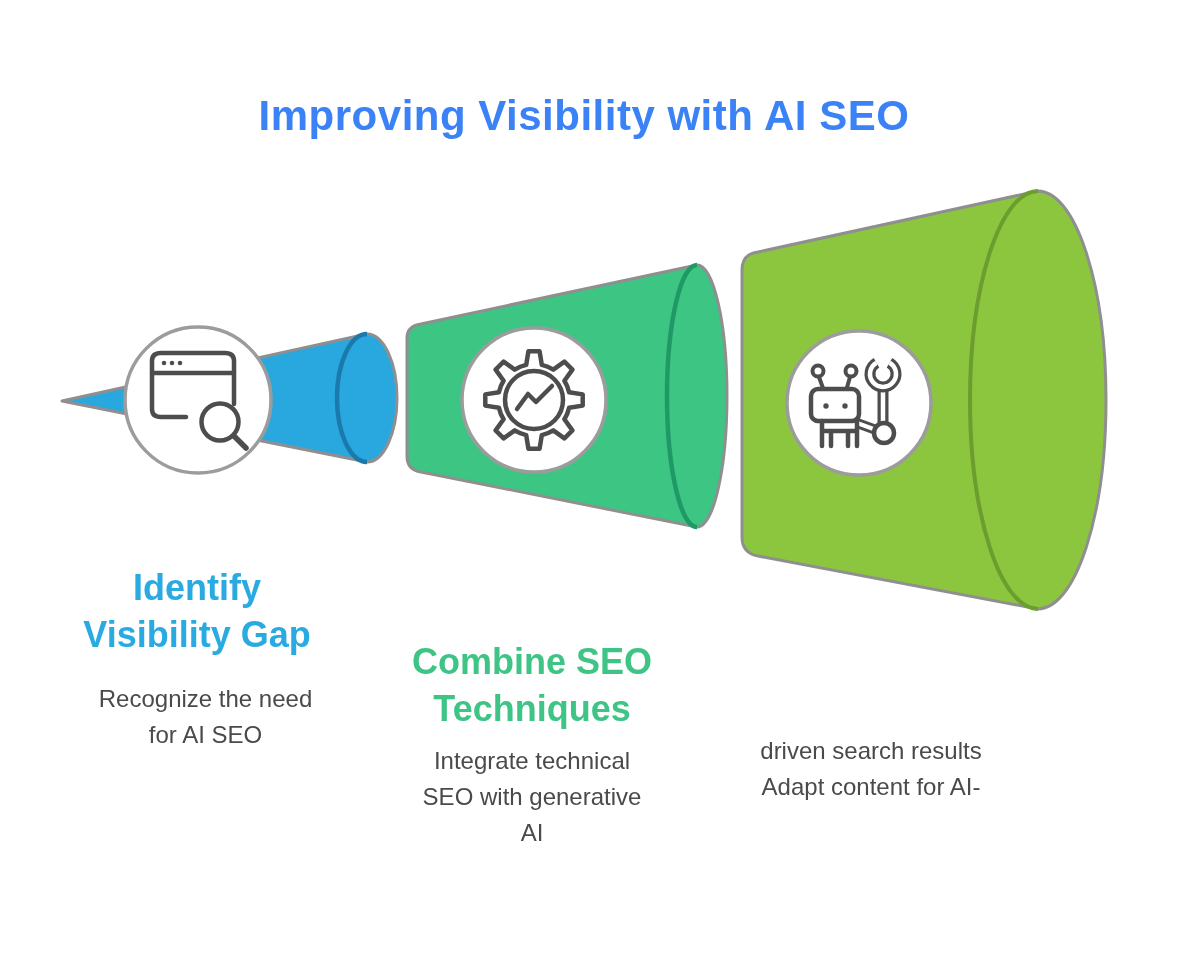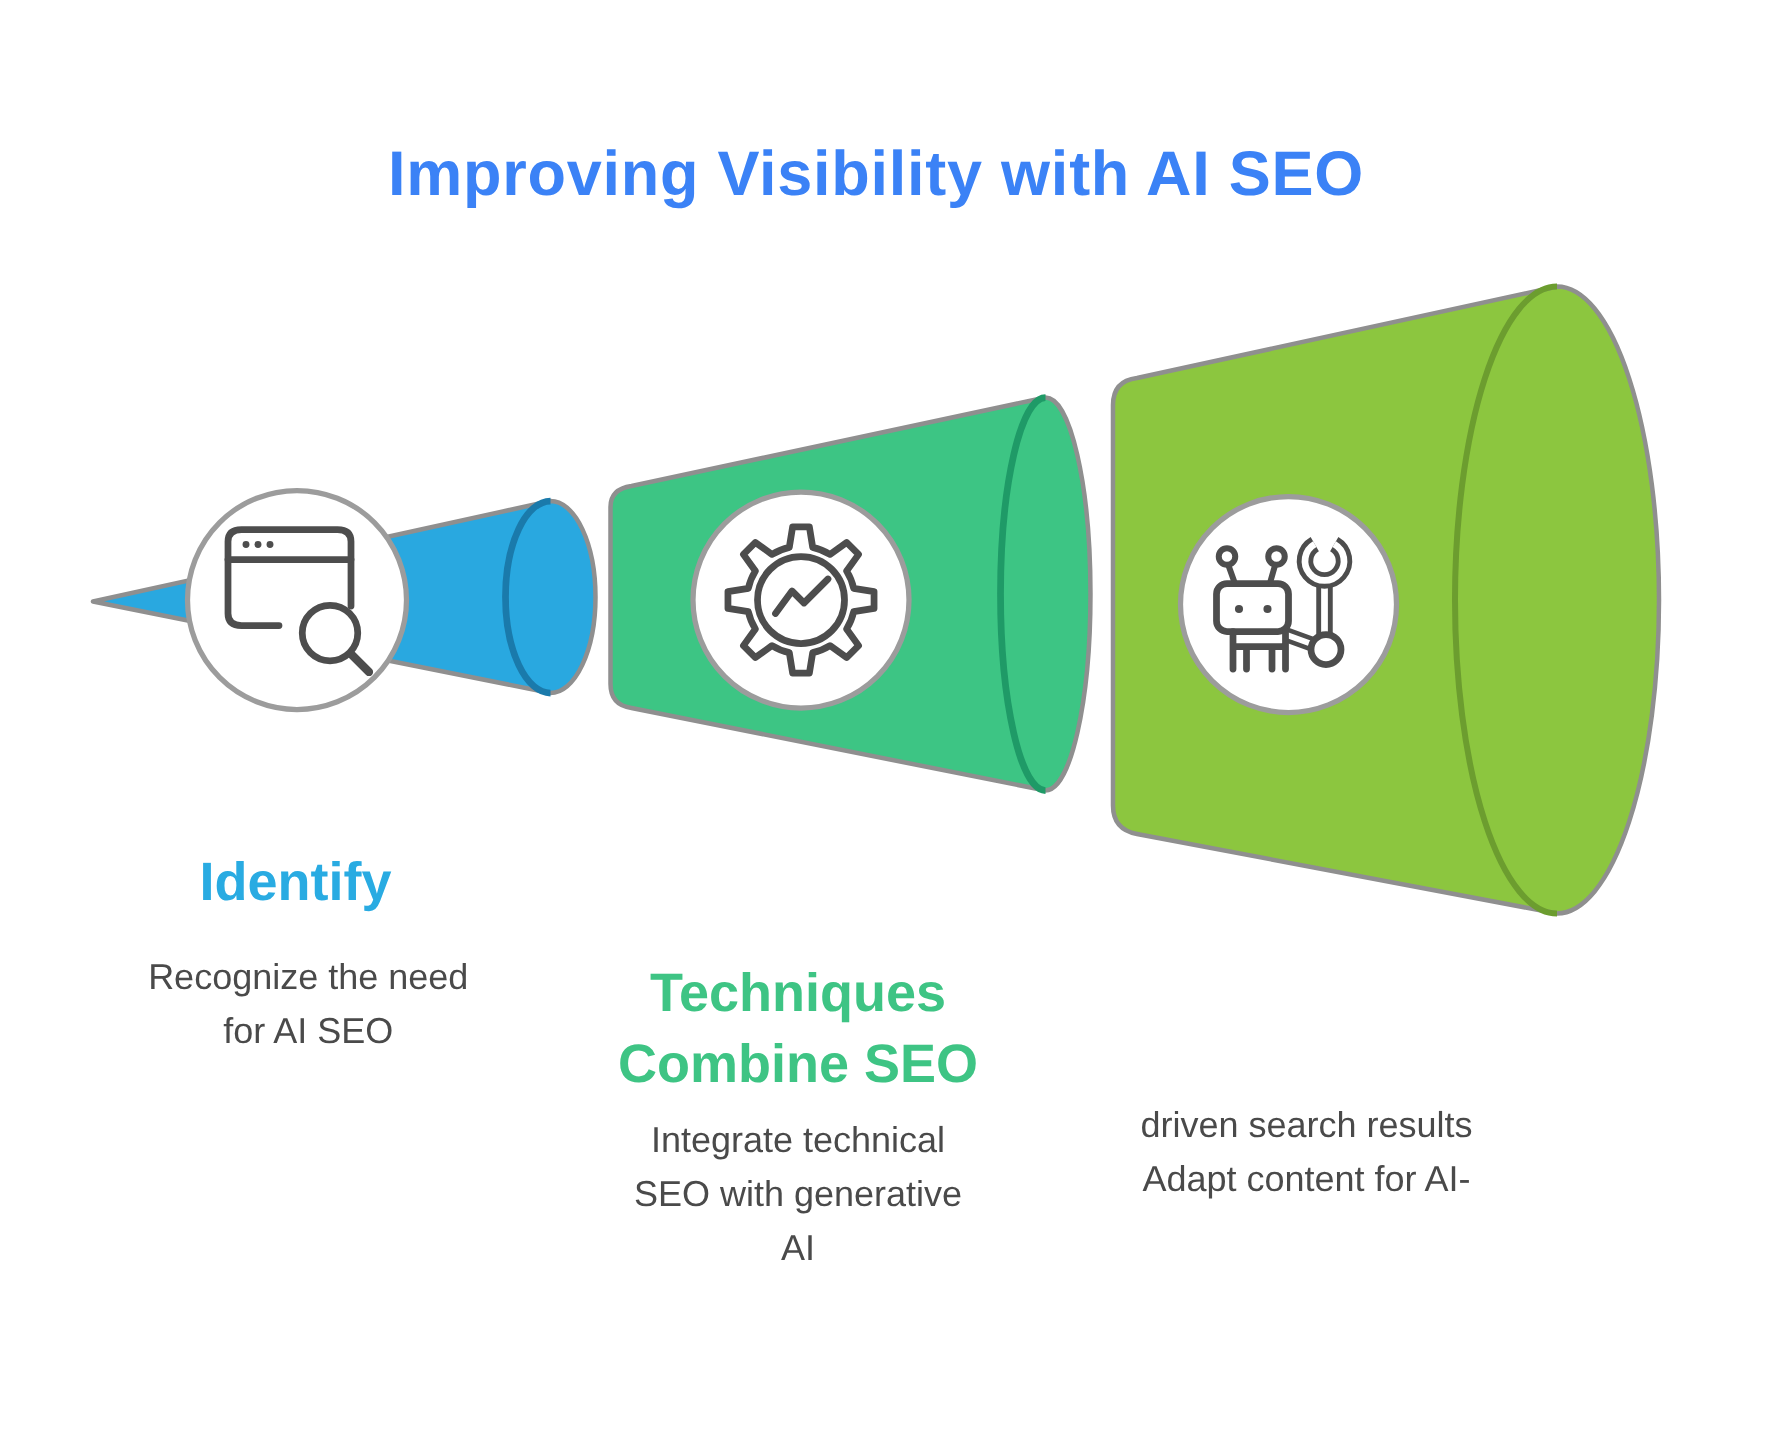--- a/index.html
+++ b/index.html
@@ -89,31 +89,32 @@
       <path d="M876.5,362.7 A13,13 0 1 0 889.5,362.7" stroke-width="11" stroke-linecap="butt"></path>
       <path d="M876.5,362.7 A13,13 0 1 0 889.5,362.7" stroke="#FFFFFF" stroke-width="4.5" stroke-linecap="butt"></path>
 
       <circle cx="884" cy="433" r="10" fill="#FFFFFF"></circle>
     </g>
   </svg>
 
   <div class="step-block" id="step-block-1">
     <div class="step-heading" style="color: rgb(41, 171, 226);">
       <div>Identify</div>
+      <div>Visibility Gap</div>
     </div>
     <div class="step-desc" style="color: rgb(74, 74, 74); margin-left: 17px;">
       <div>Recognize the need</div>
       <div>for AI SEO</div>
     </div>
   </div>
 
   <div class="step-block" id="step-block-2">
     <div class="step-heading" style="color: rgb(62, 196, 132);">
+      <div>Combine SEO</div>
       <div>Techniques</div>
-      <div>Combine SEO</div>
     </div>
     <div class="step-desc" style="color: rgb(74, 74, 74); margin-top: 11px;">
       <div>Integrate technical</div>
       <div>SEO with generative</div>
       <div>AI</div>
     </div>
   </div>
 
   <div class="step-block" id="step-block-3">
     <div class="step-desc" style="color: rgb(74, 74, 74);">

